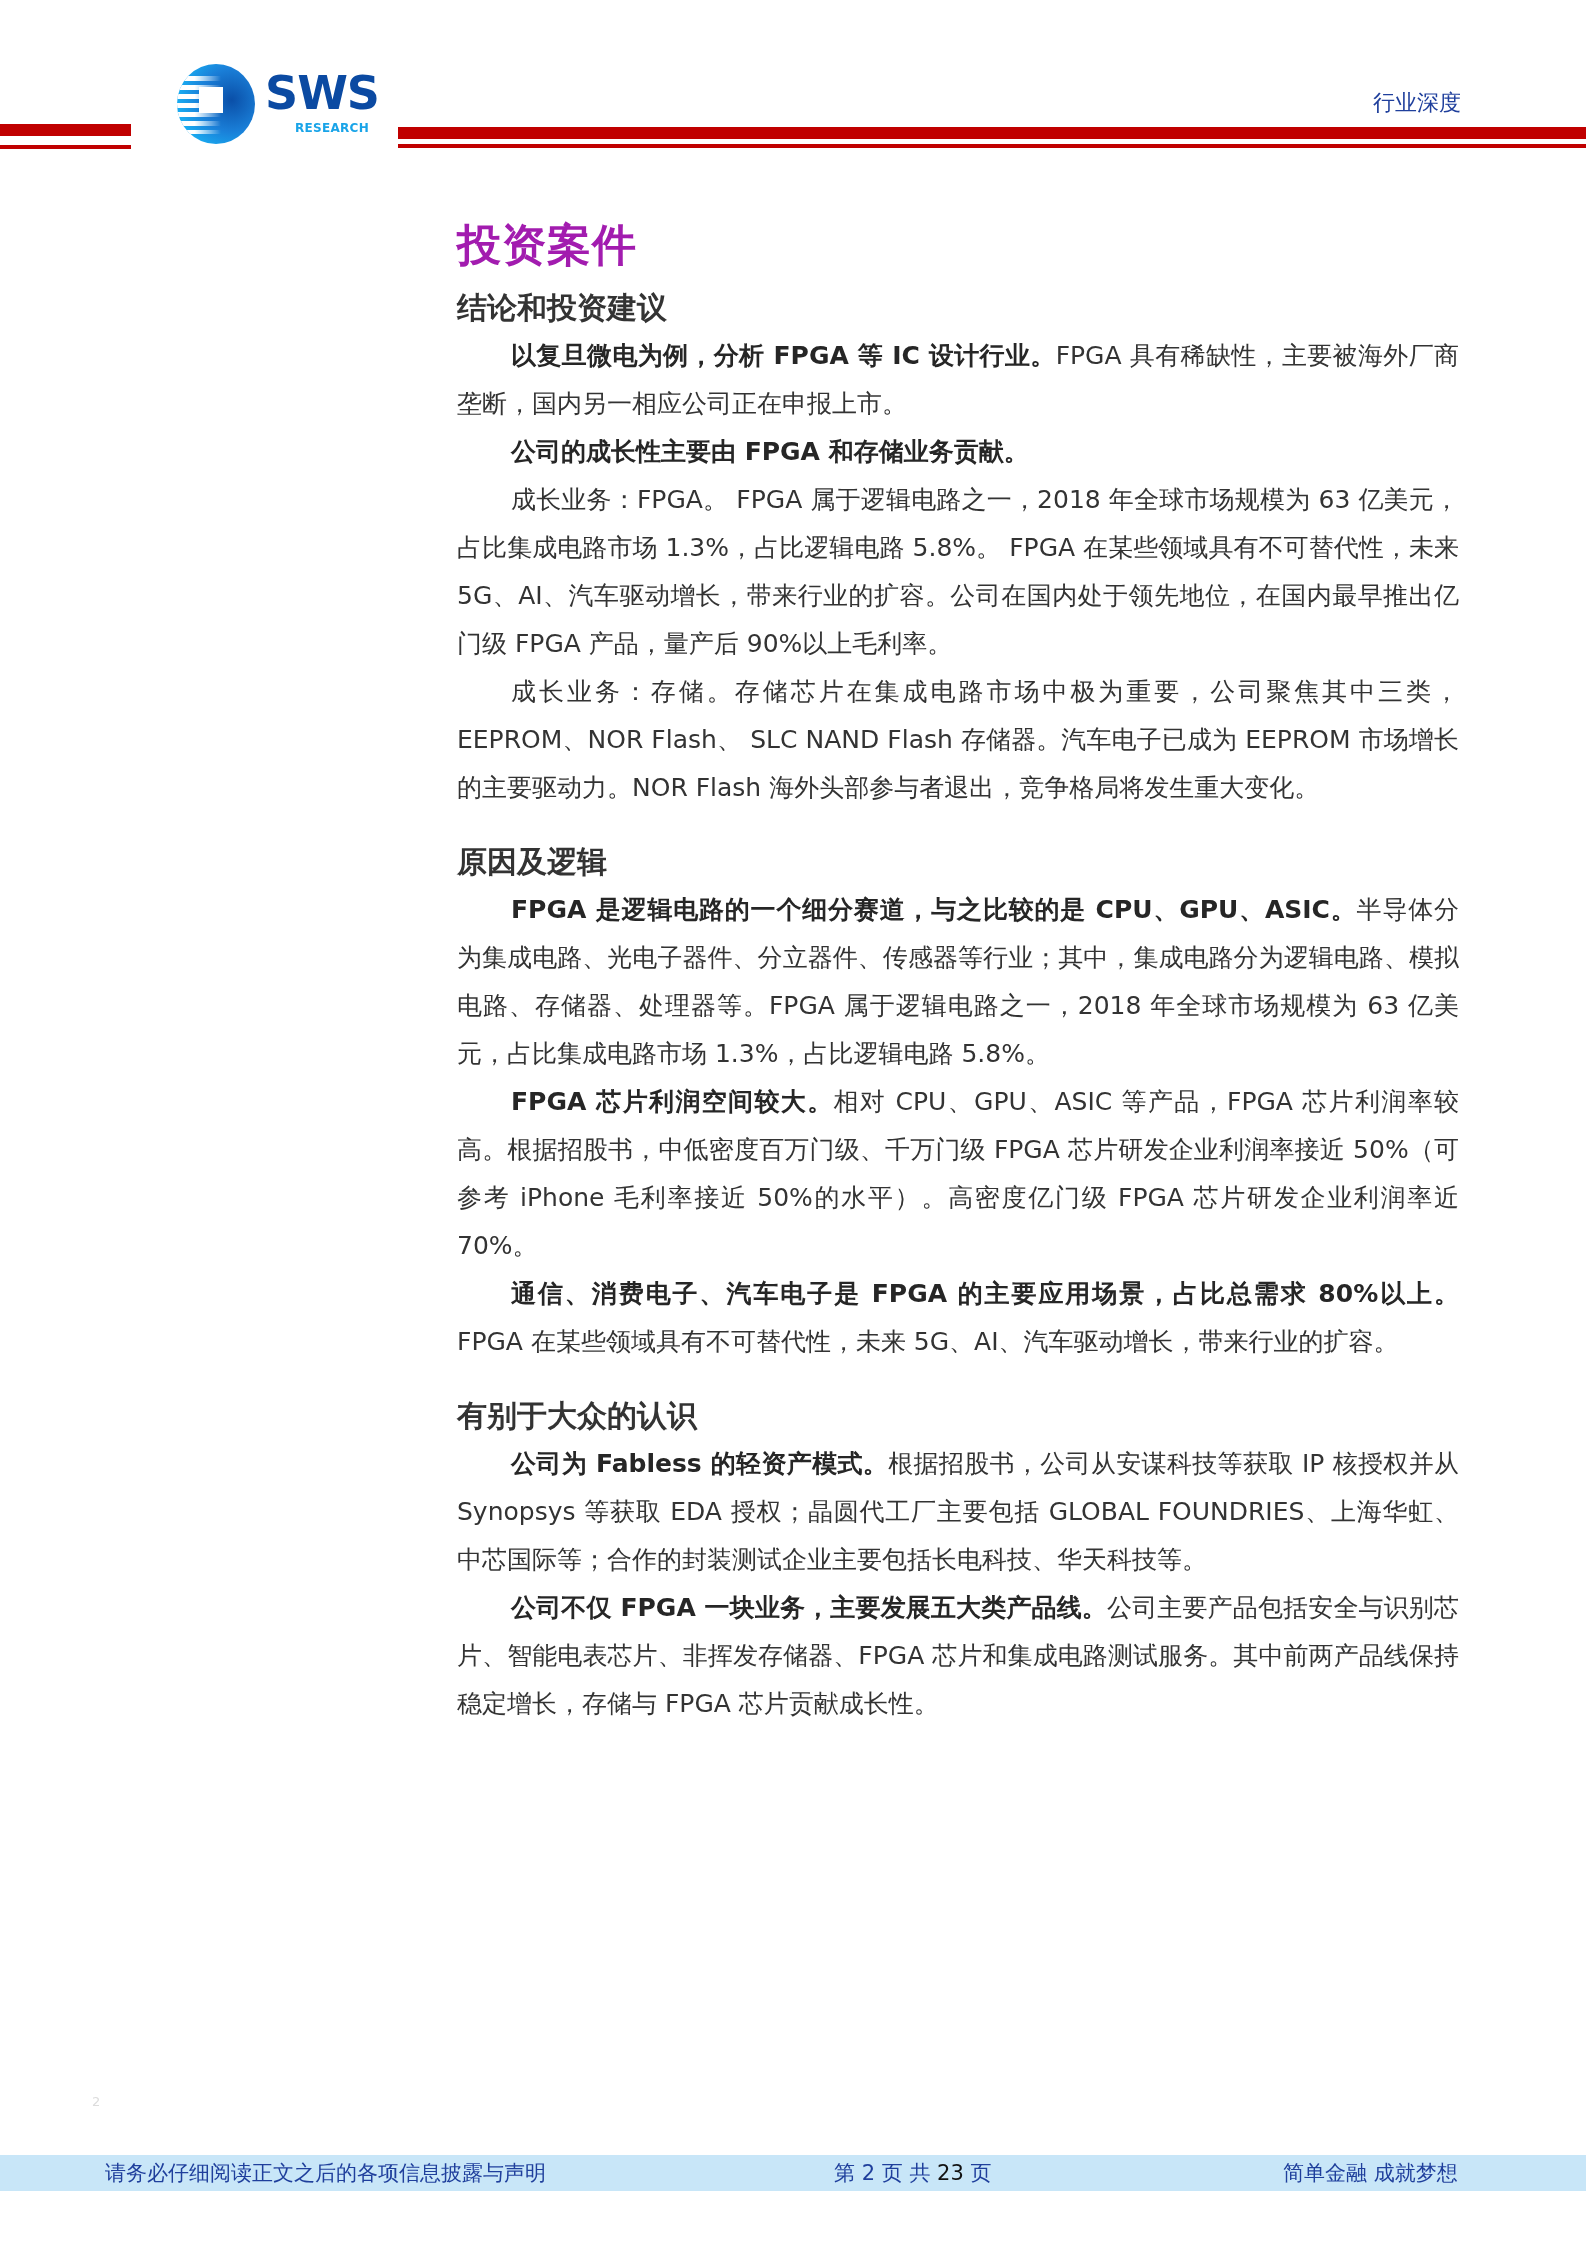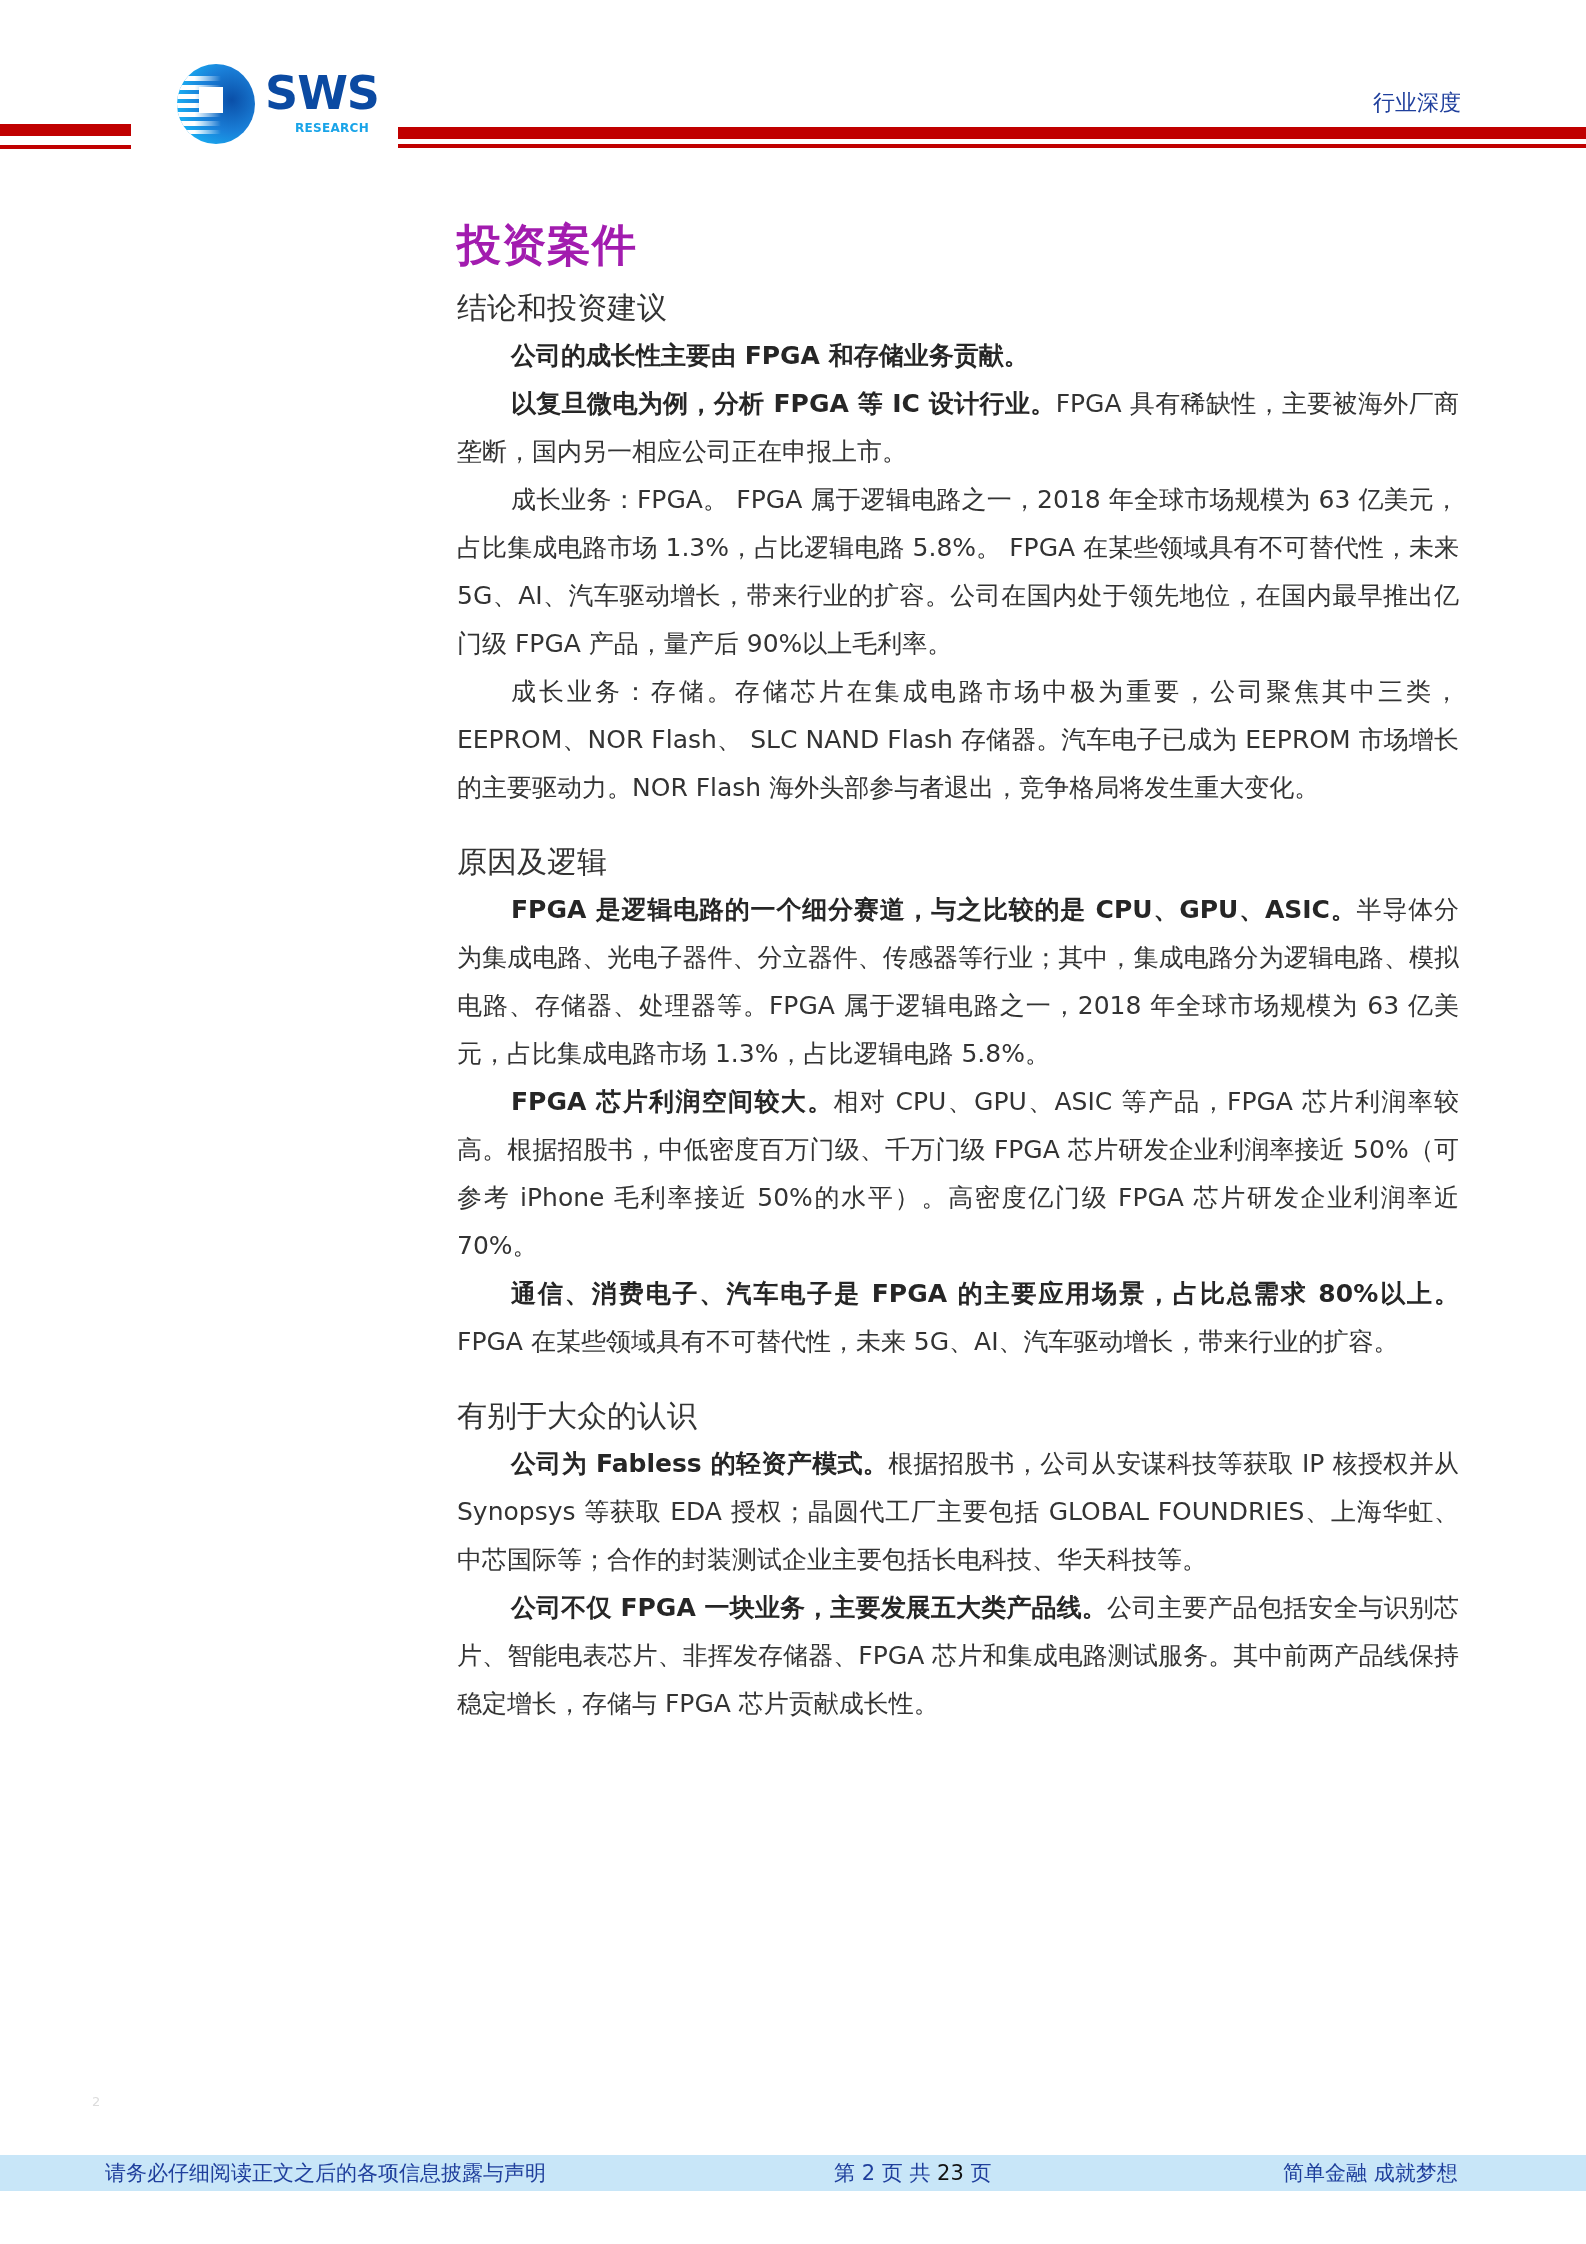--- a/index.html
+++ b/index.html
@@ -38,21 +38,21 @@
     font-family: "DejaVu Sans", sans-serif;
   }
 
   
   .content { position: absolute; left: 457px; top: 210px; width: 1002px; color: #333333; }
   .page-title {
     font-size: 44px; font-weight: bold; color: #a21caf; line-height: 70px; margin: 0;
     letter-spacing: 1px;
   }
   .section-heading {
-    font-size: 30px; color: #333333; line-height: 48px; margin: 4px 0 0 0; font-weight: normal;
+    font-size: 30px; color: #333333; line-height: 48px; margin: 4px 0 0 0; font-weight: bold;
   }
   .section-heading.spaced { margin-top: 26px; }
   .para {
     font-size: 25px; line-height: 48px; margin: 0; text-indent: 54px;
     text-align: justify; color: #333333;
   }
   .para b { font-weight: bold; color: #262626; }
 
   
   .faint-num { position: absolute; left: 92px; top: 2094px; font-size: 13px; color: #dcdcdc; }
@@ -81,22 +81,22 @@
   <div class="logo-research">RESEARCH</div>
 </div>
 
 <div class="header-tag">行业深度</div>
 
 <div class="content">
   <h1 class="page-title">投资案件</h1>
 
   <section>
     <h2 class="section-heading">结论和投资建议</h2>
+    <p class="para"><b>以复旦微电为例，分析 FPGA 等 IC 设计行业。</b><span>FPGA 具有稀缺性，主要被海外厂商垄断，国内另一相应公司正在申报上市。</span></p>
     <p class="para"><b>公司的成长性主要由 FPGA 和存储业务贡献。</b><span></span></p>
-    <p class="para"><b>以复旦微电为例，分析 FPGA 等 IC 设计行业。</b><span>FPGA 具有稀缺性，主要被海外厂商垄断，国内另一相应公司正在申报上市。</span></p>
     <p class="para"><b></b><span>成长业务：FPGA。 FPGA 属于逻辑电路之一，2018 年全球市场规模为 63 亿美元，占比集成电路市场 1.3%，占比逻辑电路 5.8%。 FPGA 在某些领域具有不可替代性，未来 5G、AI、汽车驱动增长，带来行业的扩容。公司在国内处于领先地位，在国内最早推出亿门级 FPGA 产品，量产后 90%以上毛利率。</span></p>
     <p class="para"><b></b><span>成长业务：存储。存储芯片在集成电路市场中极为重要，公司聚焦其中三类，EEPROM、NOR Flash、 SLC NAND Flash 存储器。汽车电子已成为 EEPROM 市场增长的主要驱动力。NOR Flash 海外头部参与者退出，竞争格局将发生重大变化。</span></p>
   </section>
 
   <section>
     <h2 class="section-heading spaced">原因及逻辑</h2>
     <p class="para"><b>FPGA 是逻辑电路的一个细分赛道，与之比较的是 CPU、GPU、ASIC。</b><span>半导体分为集成电路、光电子器件、分立器件、传感器等行业；其中，集成电路分为逻辑电路、模拟电路、存储器、处理器等。FPGA 属于逻辑电路之一，2018 年全球市场规模为 63 亿美元，占比集成电路市场 1.3%，占比逻辑电路 5.8%。</span></p>
     <p class="para"><b>FPGA 芯片利润空间较大。</b><span>相对 CPU、GPU、ASIC 等产品，FPGA 芯片利润率较高。根据招股书，中低密度百万门级、千万门级 FPGA 芯片研发企业利润率接近 50%（可参考 iPhone 毛利率接近 50%的水平）。高密度亿门级 FPGA 芯片研发企业利润率近 70%。</span></p>
     <p class="para"><b>通信、消费电子、汽车电子是 FPGA 的主要应用场景，占比总需求 80%以上。</b><span>FPGA 在某些领域具有不可替代性，未来 5G、AI、汽车驱动增长，带来行业的扩容。</span></p>
   </section>

